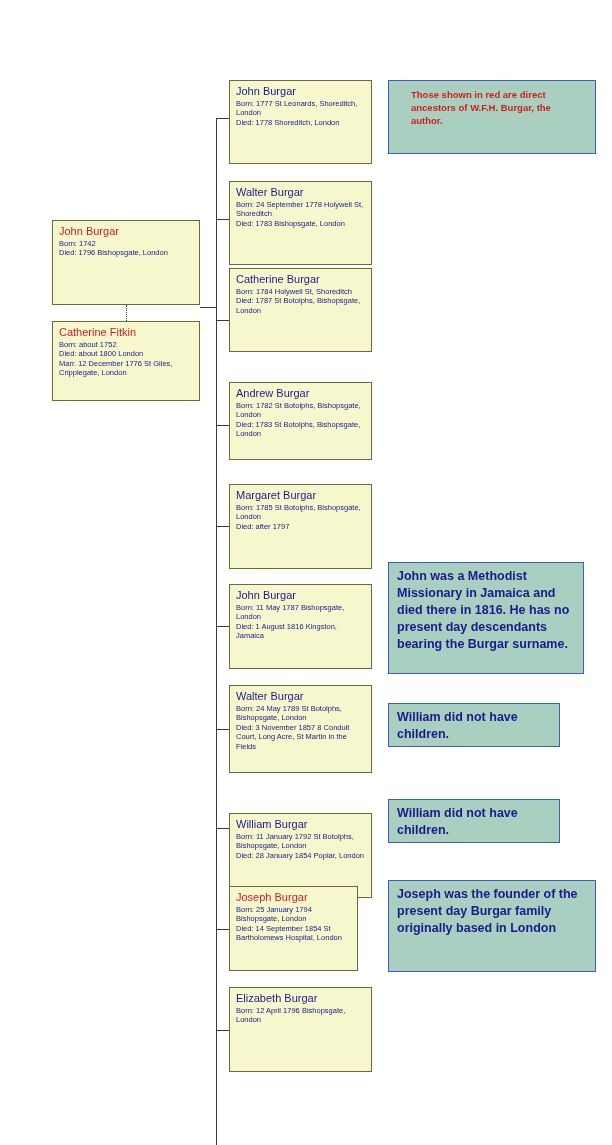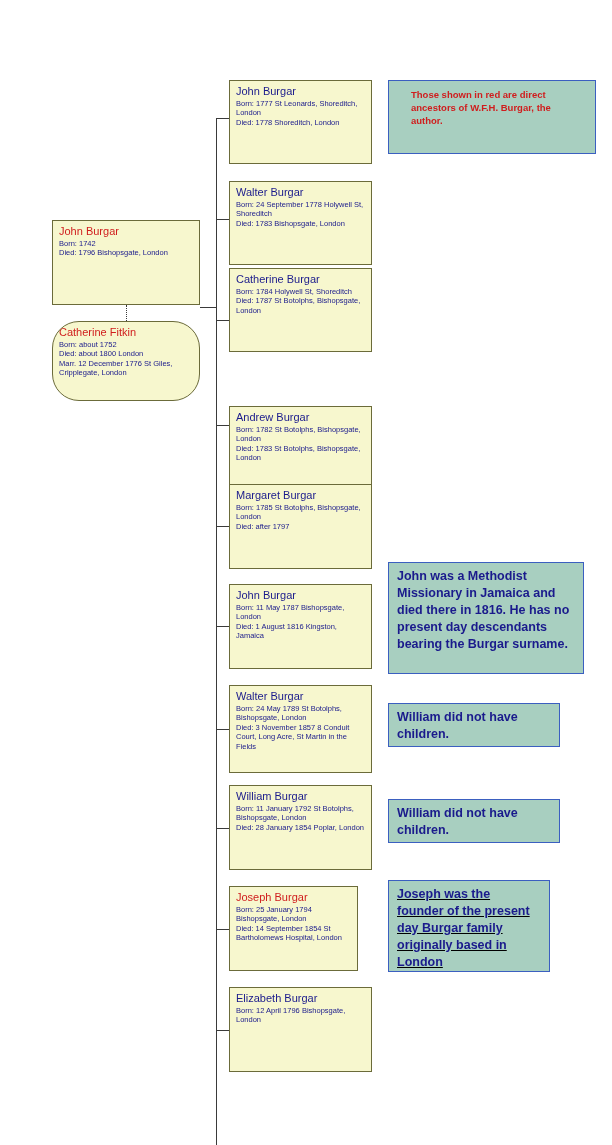--- a/index.html
+++ b/index.html
@@ -91,21 +91,21 @@
 
   <div class="legend" style="left:388px; top:80px; width:208px; height:74px;">
     <div class="legend-text">Those shown in red are direct ancestors of W.F.H. Burgar, the author.</div>
   </div>
 
   <div class="node red" style="left:52px; top:220px; width:148px; height:85px;">
     <div class="node-name">John Burgar</div>
     <div class="node-details">Born: 1742<br>Died: 1796 Bishopsgate, London</div>
   </div>
 
-  <div class="node red" style="left:52px; top:321px; width:148px; height:80px;border-radius:27px;">
+  <div class="node red" style="left:52px; top:321px; width:148px; height:80px;">
     <div class="node-name">Catherine Fitkin</div>
     <div class="node-details">Born: about 1752<br>Died: about 1800 London<br>Marr. 12 December 1776 St Giles, Cripplegate, London</div>
   </div>
 
   <div class="dotline" style="left:126px; top:305px; height:16px;"></div>
 
   <div class="connector hline" style="left:200px; top:307px; width:16px;"></div>
   <div class="connector vline" style="left:216px; top:118px; height:1030px;"></div>
 
   <div class="connector hline" style="left:216px; top:118px; width:14px;"></div>
@@ -127,41 +127,41 @@
   <div class="node" style="left:229px; top:181px; width:143px; height:84px;">
     <div class="node-name">Walter Burgar</div>
     <div class="node-details">Born: 24 September 1778 Holywell St, Shoreditch<br>Died: 1783 Bishopsgate, London</div>
   </div>
 
   <div class="node" style="left:229px; top:268px; width:143px; height:84px;">
     <div class="node-name">Catherine Burgar</div>
     <div class="node-details">Born: 1784 Holywell St, Shoreditch<br>Died: 1787 St Botolphs, Bishopsgate, London</div>
   </div>
 
-  <div class="node" style="left:229px; top:382px; width:143px; height:98px;margin-top:24px;">
+  <div class="node" style="left:229px; top:382px; width:143px; height:78px;">
     <div class="node-name">Andrew Burgar</div>
     <div class="node-details">Born: 1782 St Botolphs, Bishopsgate, London<br>Died: 1783 St Botolphs, Bishopsgate, London</div>
   </div>
 
   <div class="node" style="left:229px; top:484px; width:143px; height:85px;">
     <div class="node-name">Margaret Burgar</div>
     <div class="node-details">Born: 1785 St Botolphs, Bishopsgate, London<br>Died: after 1797</div>
   </div>
 
   <div class="node" style="left:229px; top:584px; width:143px; height:85px;">
     <div class="node-name">John Burgar</div>
     <div class="node-details">Born: 11 May 1787 Bishopsgate, London<br>Died: 1 August 1816 Kingston, Jamaica</div>
   </div>
 
   <div class="node" style="left:229px; top:685px; width:143px; height:88px;">
     <div class="node-name">Walter Burgar</div>
     <div class="node-details">Born: 24 May 1789 St Botolphs, Bishopsgate, London<br>Died: 3 November 1857 8 Conduit Court, Long Acre, St Martin in the Fields</div>
   </div>
 
-  <div class="node" style="left:229px; top:785px; width:143px; height:85px;">
+  <div class="node" style="left:229px; top:813px; width:143px; height:85px;">
     <div class="node-name">William Burgar</div>
     <div class="node-details">Born: 11 January 1792 St Botolphs, Bishopsgate, London<br>Died: 28 January 1854 Poplar, London</div>
   </div>
 
   <div class="node red" style="left:229px; top:886px; width:129px; height:85px;">
     <div class="node-name">Joseph Burgar</div>
     <div class="node-details">Born: 25 January 1794 Bishopsgate, London<br>Died: 14 September 1854 St Bartholomews Hospital, London</div>
   </div>
 
   <div class="node" style="left:229px; top:987px; width:143px; height:85px;">
@@ -174,17 +174,17 @@
   </div>
 
   <div class="note" style="left:388px; top:703px; width:172px; height:44px;">
     <div class="note-text">William did not have children.</div>
   </div>
 
   <div class="note" style="left:388px; top:799px; width:172px; height:44px;">
     <div class="note-text">William did not have children.</div>
   </div>
 
-  <div class="note" style="left:388px; top:880px; width:162px; height:92px;text-decoration:underline;">
+  <div class="note" style="left:388px; top:880px; width:208px; height:92px;">
     <div class="note-text">Joseph was the founder of the present day Burgar family originally based in London</div>
   </div>
 
 </div>
 
 </body></html>

